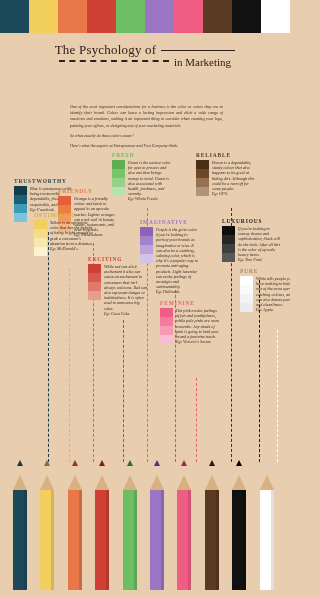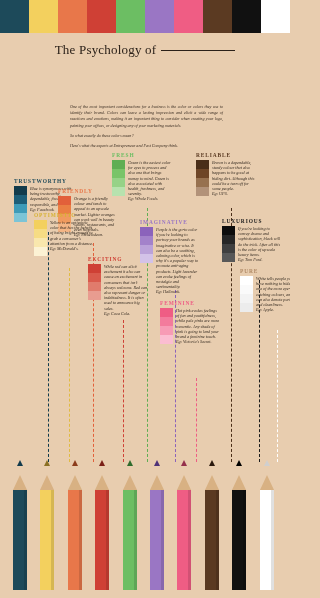--- a/index.html
+++ b/index.html
@@ -85,20 +85,23 @@
       <div class="sw" style="background: rgb(239, 93, 132);"></div>
       <div class="sw" style="background: rgb(91, 58, 34);"></div>
       <div class="sw" style="background: rgb(17, 17, 17);"></div>
       <div class="sw" style="background: rgb(255, 255, 255);"></div>
     </div>
 
   <div class="titlewrap">
     <div class="t-line1">
       <span>The Psychology of</span><span class="rule"></span>
     </div>
+    <div class="t-line3">
+      <span class="dashrule"></span><span>in Marketing</span>
+    </div>
   </div>
 
   <div class="intro">
     <p>One of the most important considerations for a business is the color or colors they use to identify their brand. Colors can leave a lasting impression and elicit a wide range of reactions and emotions, making it an important thing to consider when creating your logo, painting your offices, or designing any of your marketing materials.</p>
     <p>So what exactly do these colors mean?</p>
     <p>Here's what the experts at Entrepreneur and Fast Company think.</p>
   </div>
 
   <div id="sections-layer">
       <div class="dline" style="left: 48px; top: 232px; height: 230px; border-left-color: rgb(18, 59, 76);"></div>

